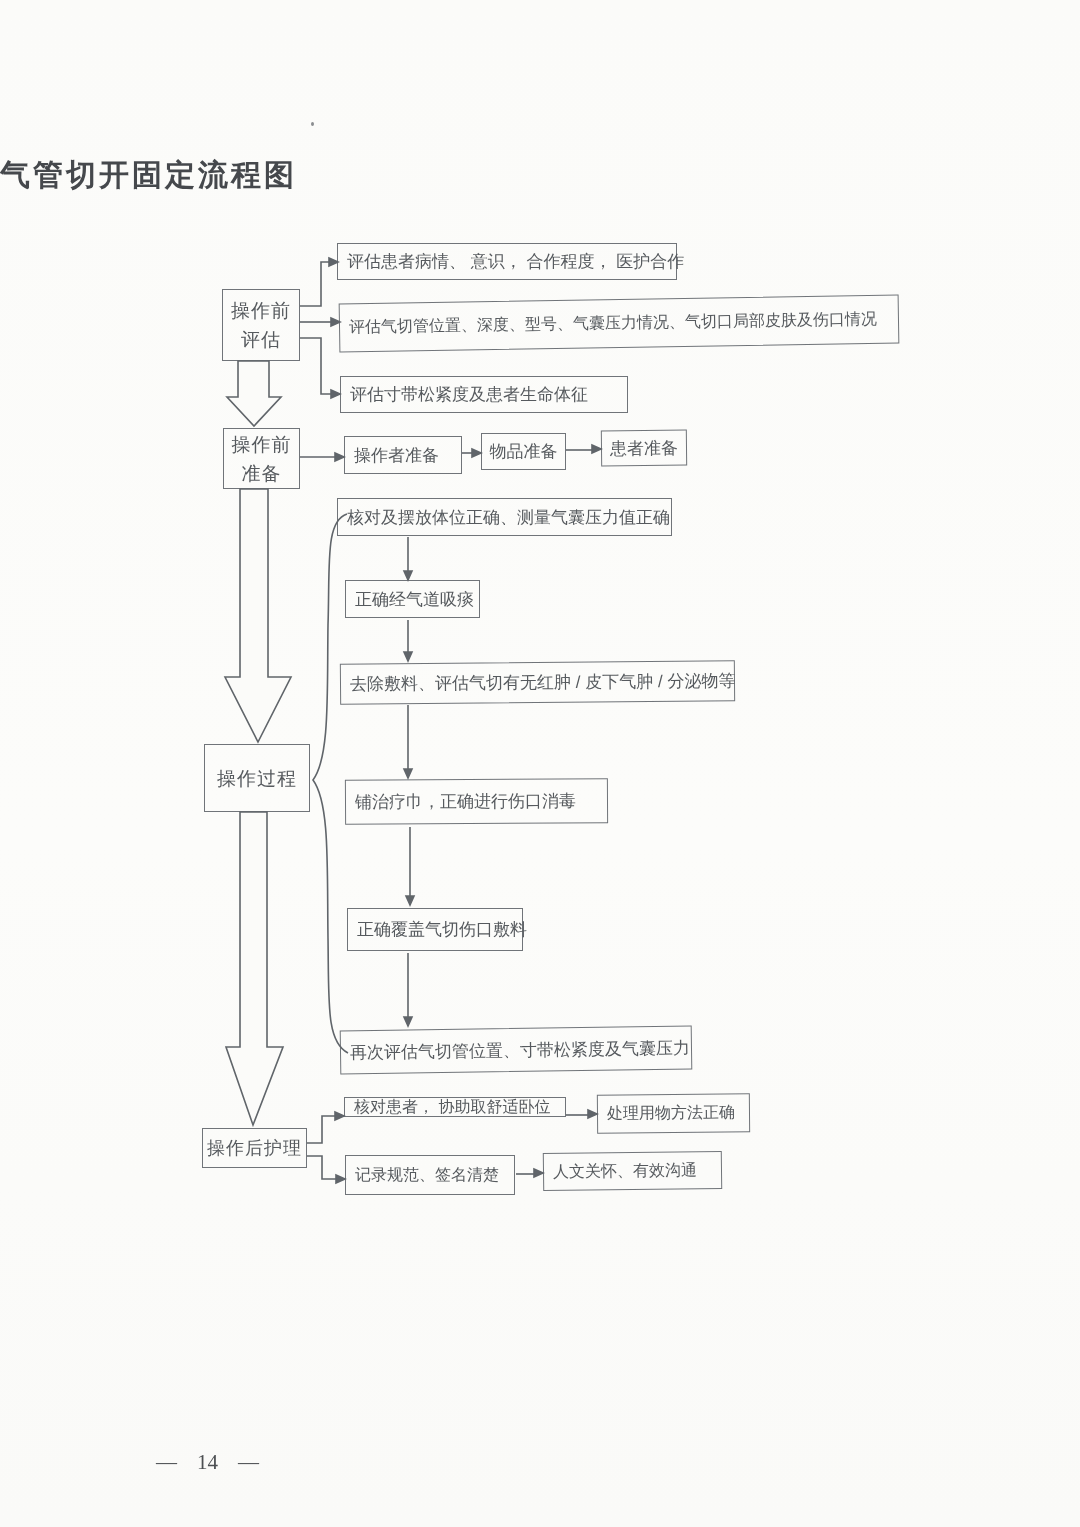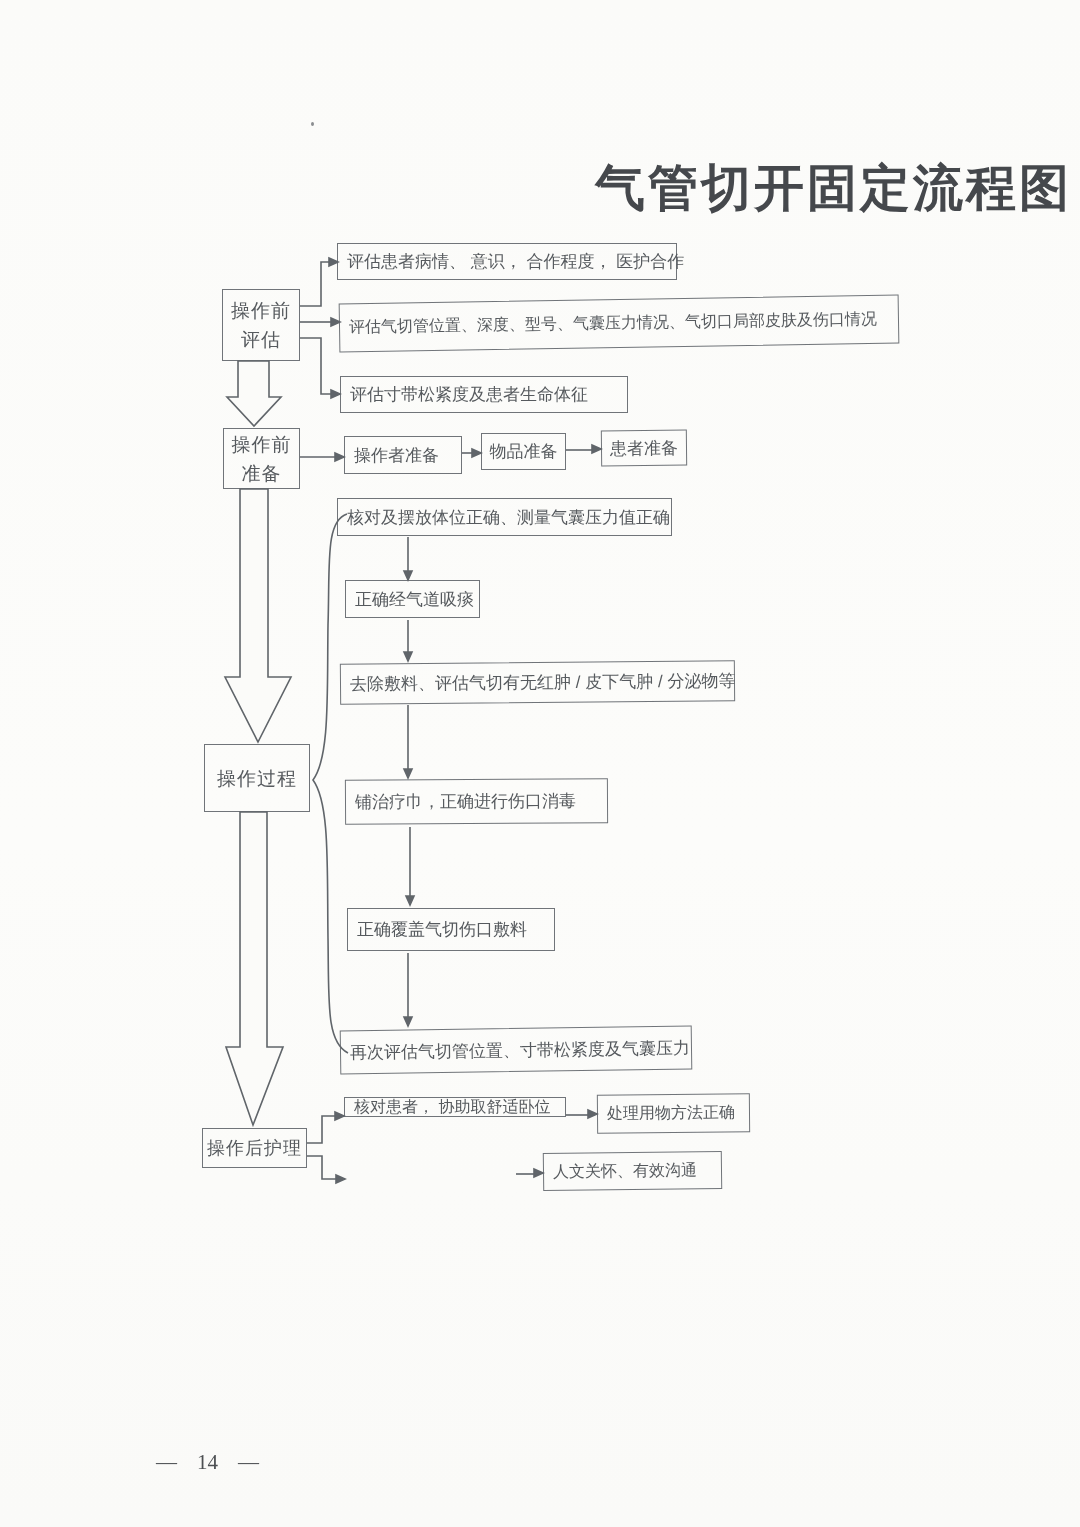--- a/index.html
+++ b/index.html
@@ -8,22 +8,22 @@
     width:1080px;height:1527px;
     margin:0 auto;
     background:linear-gradient(180deg,#fbfbf9 0%,#fcfcfa 55%,#fafaf8 100%);
     font-family:"Liberation Sans", sans-serif;
     overflow:hidden;
     color:#565a5e;
   }
   .page-title{
     position:absolute;
     left:0; right:8px; top:155px;
-    text-align:right;
-    font-size:50px;
+    text-align:left;
+    font-size:30px;
     font-weight:700;
     letter-spacing:3px;
     color:#45484c;
   }
   .box{
     position:absolute;
     border:1.6px solid rgba(96,101,106,0.9);
     box-sizing:border-box;
     display:flex;
     align-items:center;
@@ -159,32 +159,35 @@
   </div>
   <div class="box" style="left:345px;top:580px;width:135px;height:38px;">
     <span>正确经气道吸痰</span>
   </div>
   <div class="box" style="left:340px;top:662px;width:395px;height:41px;transform:rotate(-0.5deg);">
     <span>去除敷料、评估气切有无红肿 / 皮下气肿 / 分泌物等</span>
   </div>
   <div class="box" style="left:345px;top:779px;width:263px;height:45px;transform:rotate(-0.3deg);">
     <span>铺治疗巾，正确进行伤口消毒</span>
   </div>
-  <div class="box" style="left:347px;top:908px;width:208px;height:43px;">
+  <div class="box" style="left:347px;top:908px;width:176px;height:43px;">
     <span>正确覆盖气切伤口敷料</span>
   </div>
   <div class="box" style="left:340px;top:1028px;width:352px;height:44px;transform:rotate(-0.8deg);">
     <span>再次评估气切管位置、寸带松紧度及气囊压力</span>
   </div>
 
   <div class="box" style="left:344px;top:1097px;width:222px;height:20px;font-size:16px;">
     <span>核对患者， 协助取舒适卧位</span>
   </div>
   <div class="box" style="left:597px;top:1094px;width:153px;height:39px;font-size:16px;transform:rotate(-0.5deg);">
     <span>处理用物方法正确</span>
+  </div>
+  <div class="box" style="left:345px;top:1155px;width:170px;height:40px;font-size:16px;">
+    <span>记录规范、签名清楚</span>
   </div>
   <div class="box" style="left:543px;top:1152px;width:179px;height:38px;font-size:16px;transform:rotate(-0.7deg);">
     <span>人文关怀、有效沟通</span>
   </div>
 
   <div class="footer">
     <span>—</span>
     <span>14</span>
     <span>—</span>
   </div>

